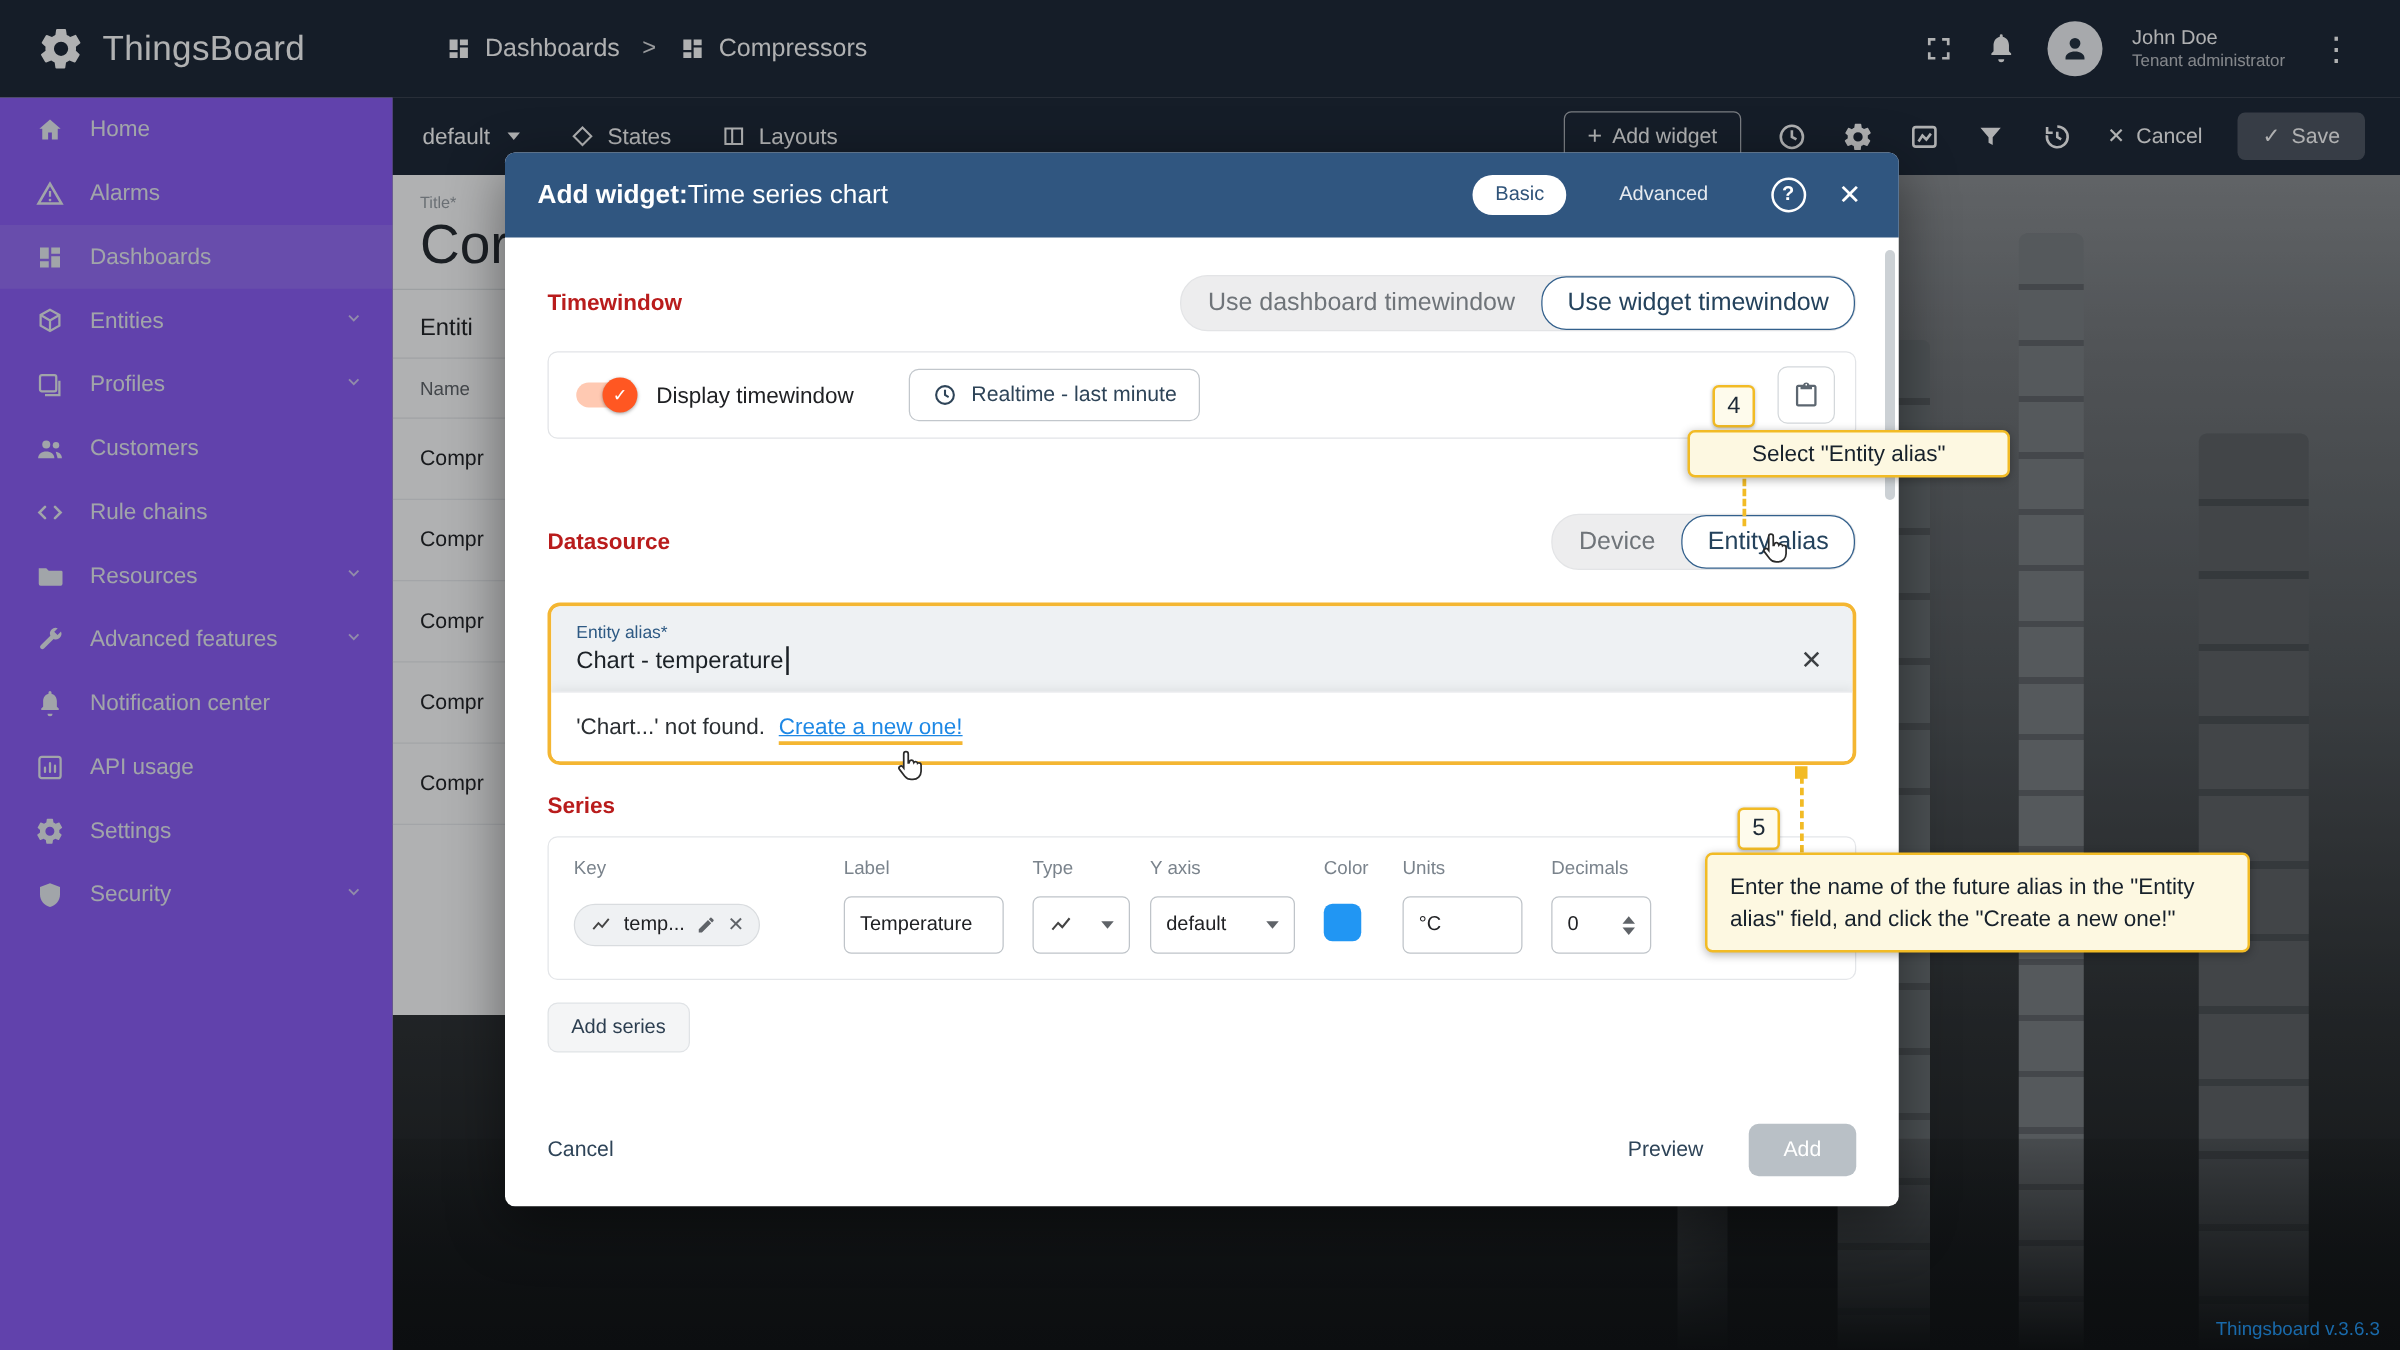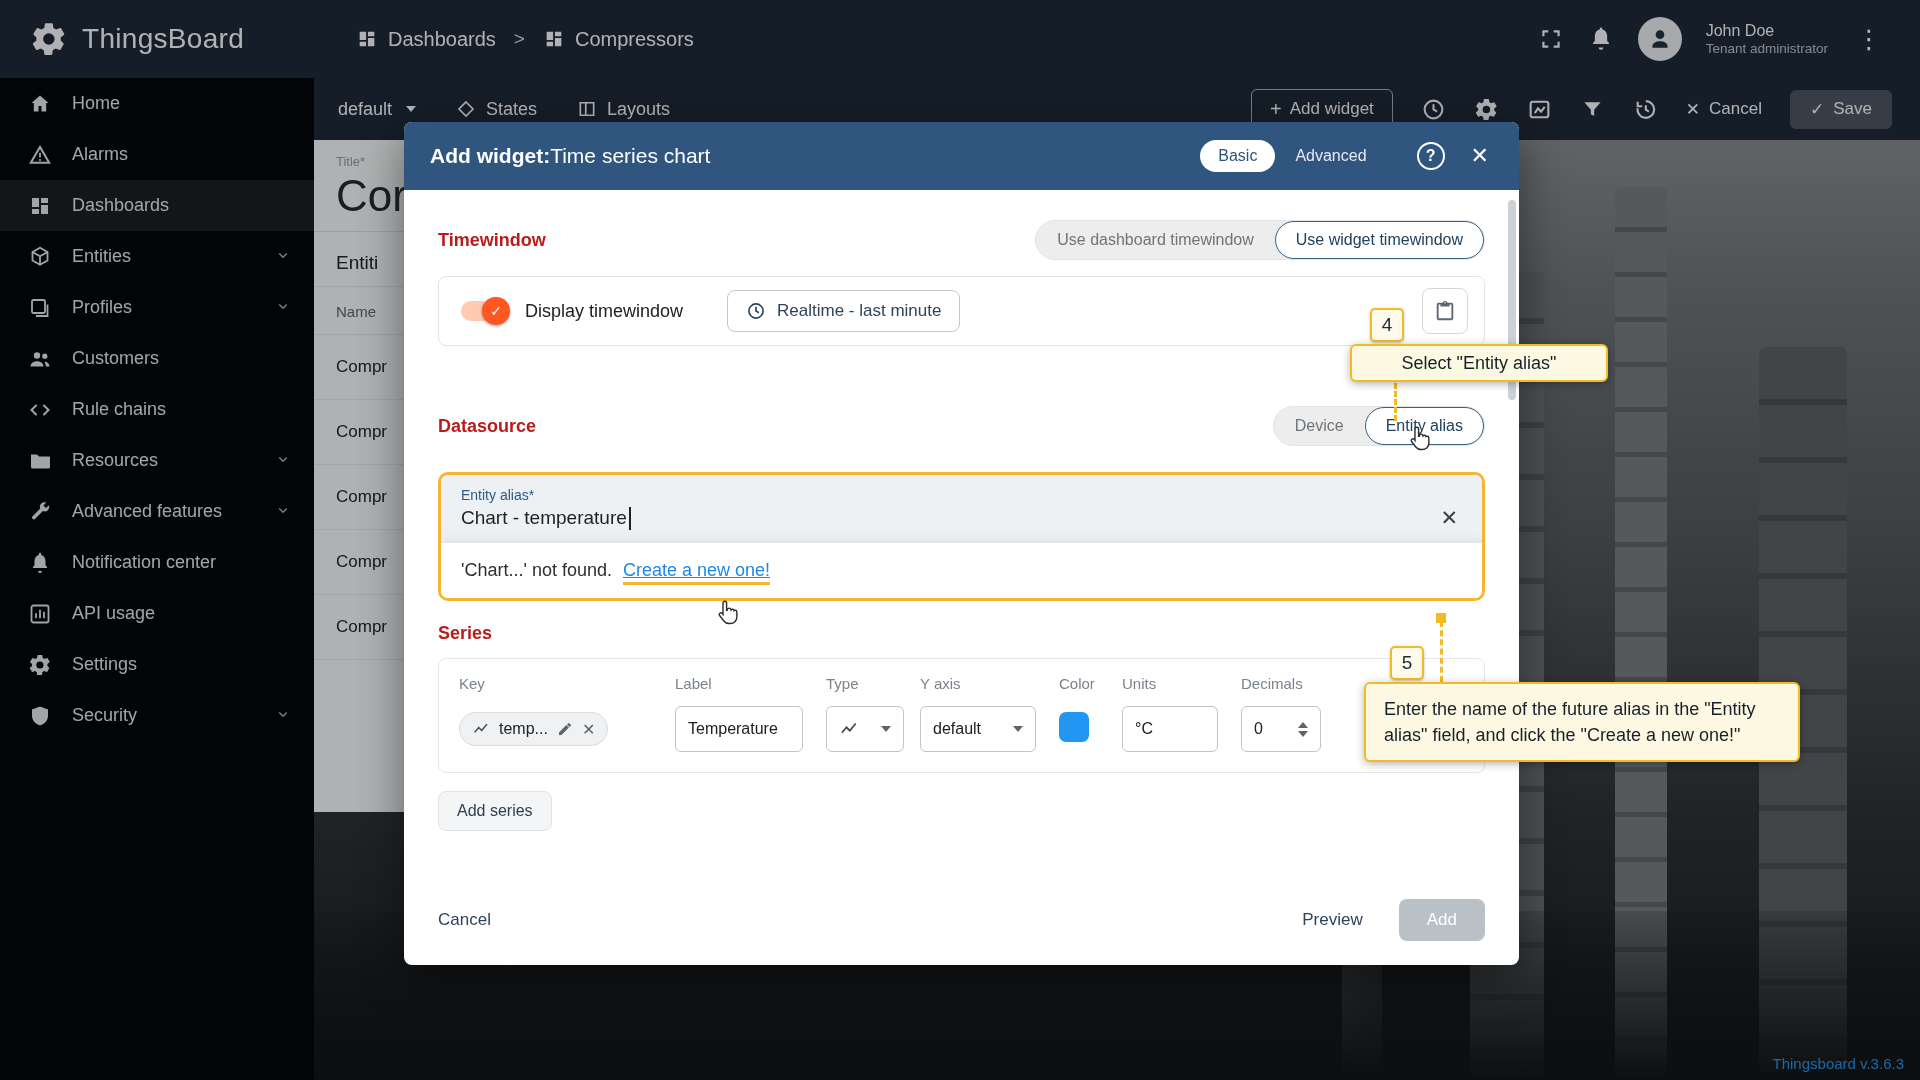--- a/index.html
+++ b/index.html
@@ -18,21 +18,21 @@
   .topbar-right { margin-left:auto; display:flex; align-items:center; gap:24px; padding-right:34px; color:#fff; }
   .avatar { width:44px; height:44px; border-radius:50%; background:#f2f4f6; display:flex;
     align-items:center; justify-content:center; }
   .userblock { display:flex; flex-direction:column; line-height:1.25; }
   .user-name { font-size:16px; color:#fff; }
   .user-role { font-size:13.5px; color:rgba(255,255,255,.72); }
   .kebab { font-size:26px; color:#fff; padding:0 4px; cursor:pointer; }
   .icon-btn { display:flex; align-items:center; justify-content:center; cursor:pointer; color:#fff; }
 
   
-  .sidebar { position:absolute; top:78px; left:0; bottom:0; width:314px; background:#000000; z-index:9; }
+  .sidebar { position:absolute; top:78px; left:0; bottom:0; width:314px; background:#8b5cf6; z-index:9; }
   .nav-item { height:51px; display:flex; align-items:center; gap:20px; padding:0 22px 0 28px;
     color:#e9edf2; cursor:pointer; }
   .nav-item.active { background:rgba(255,255,255,.1); }
   .nav-label { font-size:18px; }
   .nav-icon { width:24px; height:24px; display:flex; align-items:center; justify-content:center; }
   .nav-chev { margin-left:auto; opacity:.75; }
 
   
   .content { position:absolute; top:78px; left:314px; right:0; bottom:0; background:#20262e; }
   .toolbar { position:absolute; top:0; left:0; right:0; height:62px; background:#1b2534;
@@ -80,33 +80,33 @@
   
   .backdrop { position:absolute; inset:0; background:rgba(8,11,15,.32); z-index:40; }
   .modal { position:absolute; left:404px; top:122px; width:1115px; height:843px; background:#fff;
     border-radius:8px; box-shadow:0 14px 46px rgba(0,0,0,.45); z-index:50; display:flex;
     flex-direction:column; }
   .mhead { height:68px; background:#305680; border-radius:8px 8px 0 0; display:flex; align-items:center;
     padding:0 26px; color:#fff; flex:none; }
   .mtitle-prefix { font-size:21px; font-weight:700; }
   .mtitle { font-size:21px; }
   .mhead-right { margin-left:auto; display:flex; align-items:center; gap:22px; }
-  .mode-group { display:flex; align-items:center; gap:2px; margin-right:10px; }
+  .mode-group { display:flex; align-items:center; gap:24px; margin-right:10px; }
   .mode-pill { font-size:16px; padding:7px 18px; border-radius:18px; cursor:pointer; color:rgba(255,255,255,.88); }
   .mode-pill.sel { background:#fff; color:#2f5379; font-weight:500; }
   .help-circle { width:28px; height:28px; border:2px solid #fff; border-radius:50%; display:flex;
     align-items:center; justify-content:center; font-size:16px; font-weight:700; cursor:pointer; }
   .close-x { font-size:22px; cursor:pointer; padding:2px 4px; }
 
   .mbody { flex:1; display:flex; flex-direction:column; padding:30px 34px 24px; position:relative; }
   .sec-row { display:flex; align-items:center; justify-content:space-between; }
   .sec-title { font-size:18px; font-weight:700; color:#b91c1c; }
 
   .seg { display:inline-flex; background:#ededee; border:1px solid #e3e4e6; border-radius:22px; }
-  .seg-opt { padding:9px 20px; font-size:16px; color:#6f7479; border-radius:20px;
+  .seg-opt { padding:9px 20px; font-size:20px; color:#6f7479; border-radius:20px;
     border:1.5px solid transparent; cursor:pointer; white-space:nowrap;text-align:center; }
   .seg-opt.sel { background:#fff; border-color:#33608c; color:#24425c; font-weight:500; }
 
   .display-box { margin-top:16px; border:1px solid #e2e4e7; border-radius:8px; height:70px;
     display:flex; align-items:center; padding:0 16px 0 22px; gap:18px; }
   .switch { width:46px; height:20px; background:#ffc9b2; border-radius:10px; position:relative;
     flex:none; cursor:pointer; }
   .knob { position:absolute; right:-3px; top:-4px; width:28px; height:28px; border-radius:50%;
     background:#ff5722; color:#fff; font-size:14px; display:flex; align-items:center;
     justify-content:center; box-shadow:0 1px 3px rgba(0,0,0,.35); }

